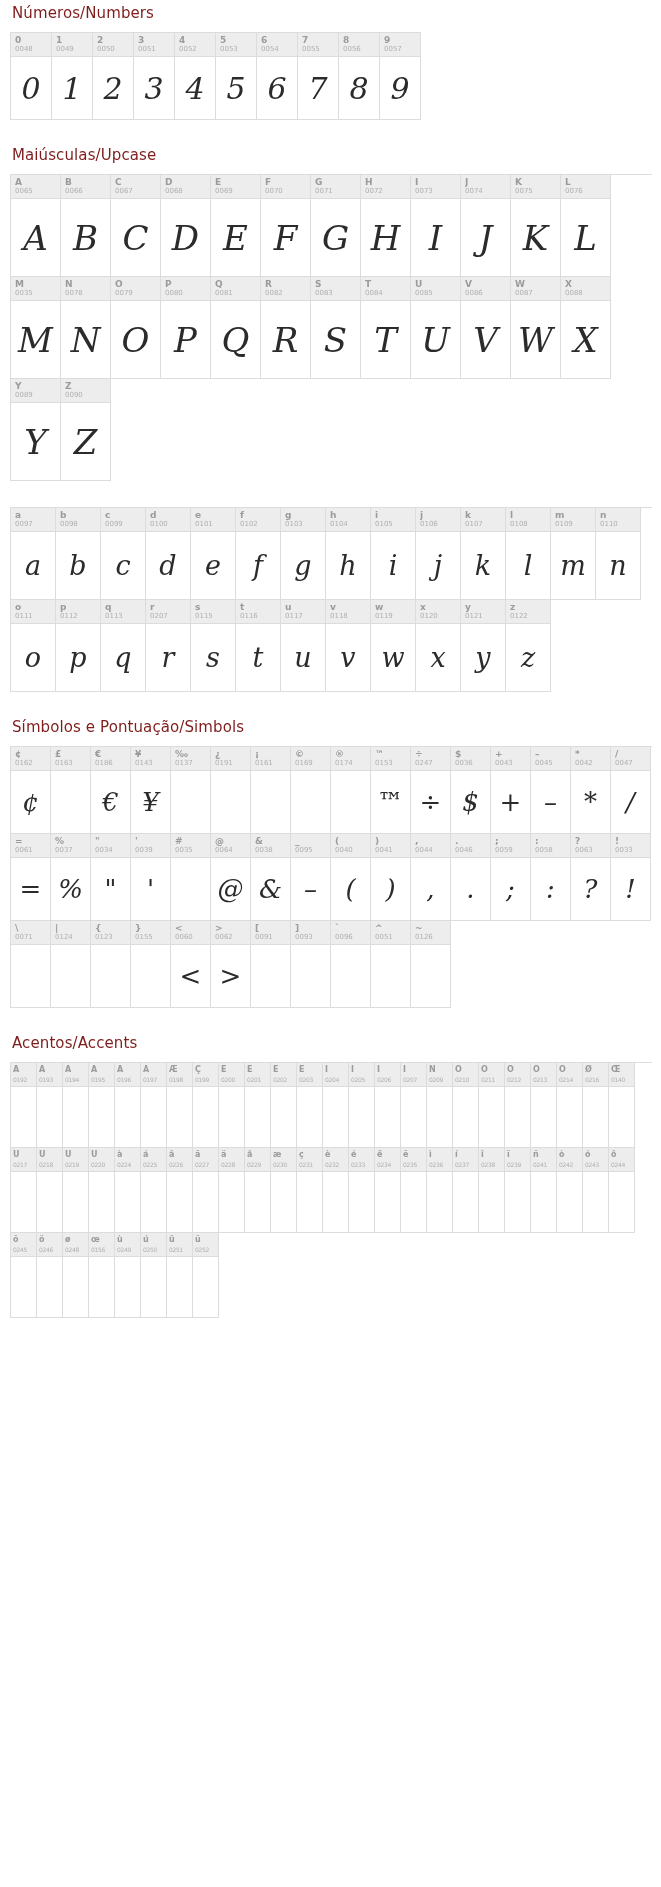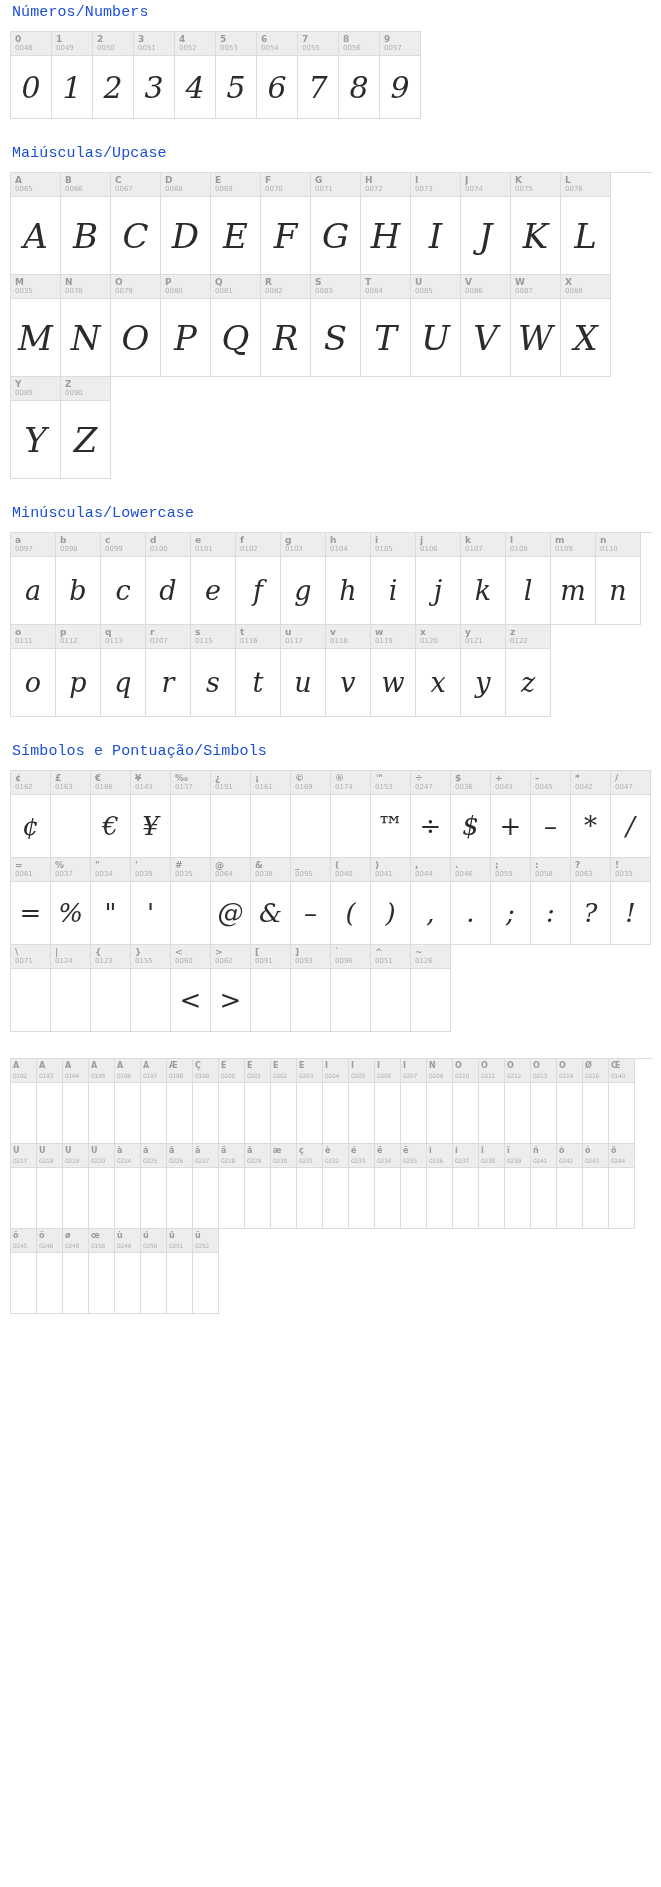--- a/index.html
+++ b/index.html
@@ -17,24 +17,23 @@
     width: 661px;
     box-sizing: border-box;
     padding: 0 10px 40px 10px;
   }
   .section {
     margin: 0 0 26px 0;
   }
   .section-title {
     font-size: 15px;
     font-weight: 400;
-    color: #1d4ed8;
+    color: #7f1d1d;
     margin: 0 0 10px 2px;
     letter-spacing: 0.1px;
-    font-family: Liberation Mono, monospace;
   }
   .section:first-child .section-title {
     margin-top: 4px;
   }
   .grid {
     display: flex;
     flex-wrap: wrap;
     align-items: flex-start;
     border-left: 1px solid #dcdcdc;
     border-top: 1px solid #dcdcdc;
@@ -366,21 +365,20 @@
         <div class="cell">
           <div class="meta">
             <span class="ch">Z</span>
             <span class="code">0090</span>
           </div>
           <div class="glyph">Z</div>
         </div>
       </div>
     </div>
     <div class="section">
-      <div class="section-title">Minúsculas/Lowercase</div>
       <div class="grid g-lower">
         <div class="cell">
           <div class="meta">
             <span class="ch">a</span>
             <span class="code">0097</span>
           </div>
           <div class="glyph">a</div>
         </div>
         <div class="cell">
           <div class="meta">
@@ -859,20 +857,21 @@
         <div class="cell empty">
           <div class="meta">
             <span class="ch">~</span>
             <span class="code">0126</span>
           </div>
           <div class="glyph"></div>
         </div>
       </div>
     </div>
     <div class="section">
+      <div class="section-title">Acentos/Accents</div>
       <div class="grid g-acc">
         <div class="cell empty">
           <div class="meta">
             <span class="ch">À</span>
             <span class="code">0192</span>
           </div>
           <div class="glyph"></div>
         </div>
         <div class="cell empty">
           <div class="meta">

